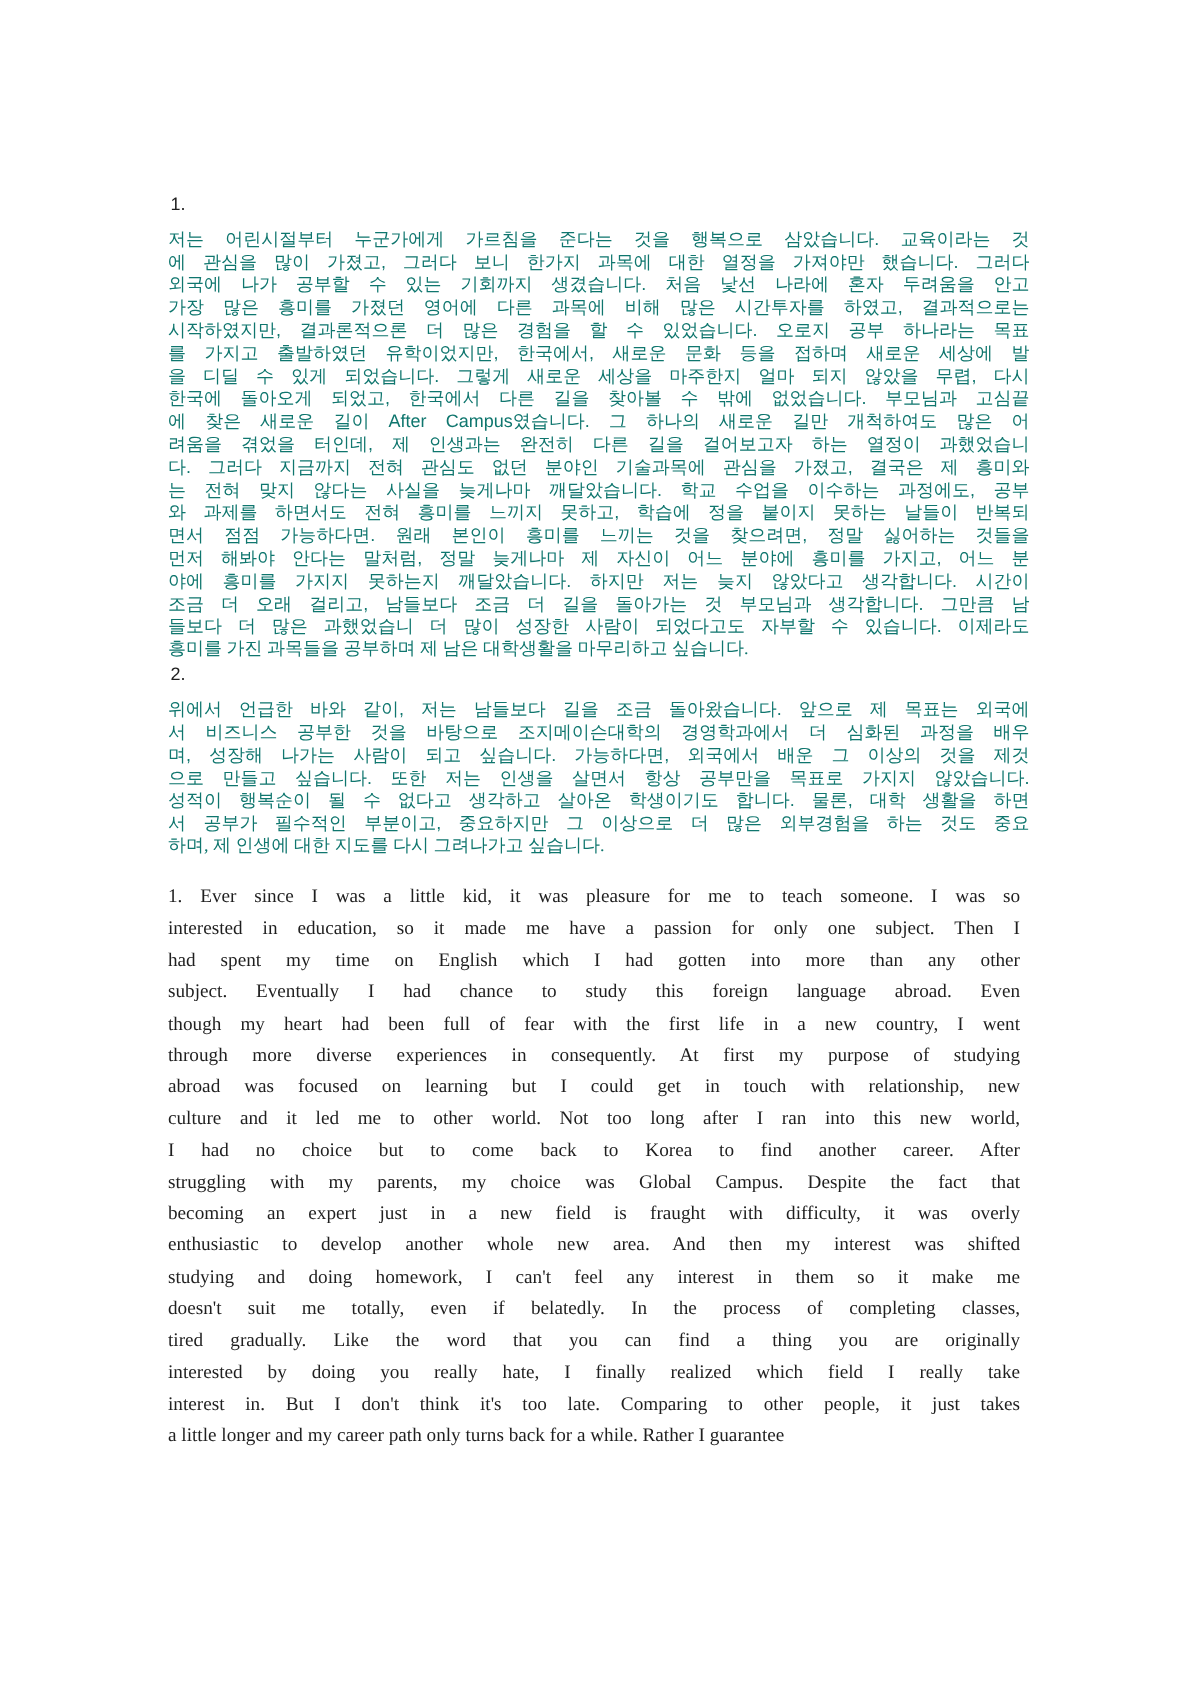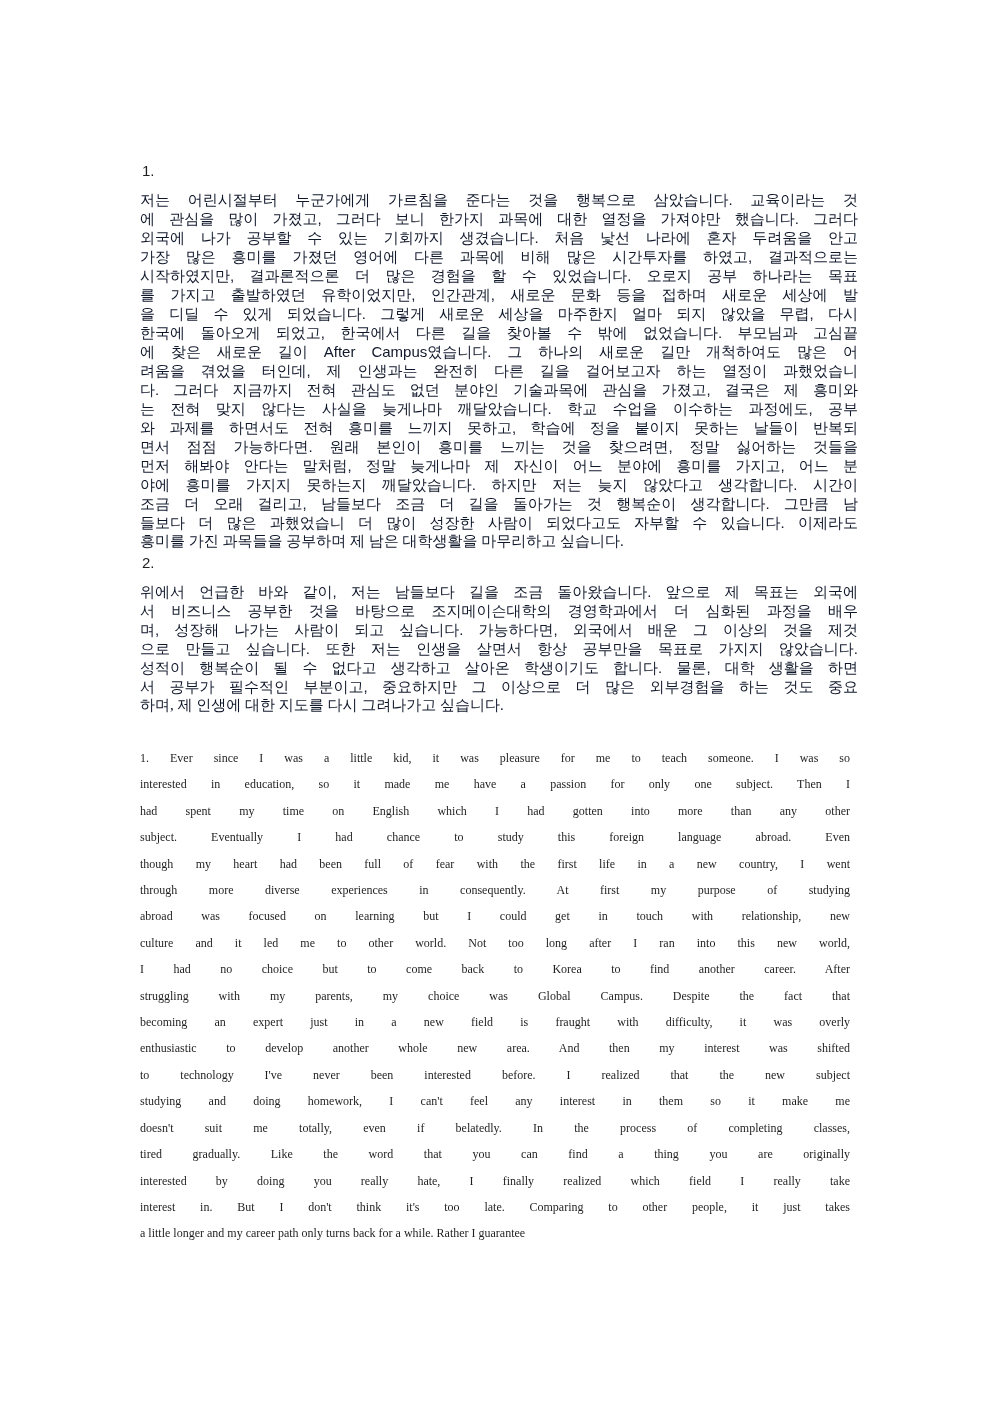--- a/index.html
+++ b/index.html
@@ -43,59 +43,59 @@
     overflow: hidden;
   }
   .para .line:last-child {
     text-align-last: left;
     font-family: Liberation Serif, serif;
   }
   .korean {
     font-family: "Liberation Sans", "DejaVu Sans", sans-serif;
     font-size: 15px;
     line-height: 19px;
-    color: #0f172a;
+    color: #0f766e;
   }
   .para-korean-2 {
     margin-bottom: 0;
   }
   .english {
     font-family: "Liberation Serif", "DejaVu Serif", serif;
-    font-size: 12px;
+    font-size: 16px;
     line-height: 26.4px;
-    margin-top: 30px;
+    margin-top: 20px;
     padding-right: 8px;
     color: #1f1f1f;
   }
 </style>
 </head>
 <body>
 
 <div class="page">
 
   <section class="section">
     <div class="heading">1.</div>
     <div class="para korean">
         <div class="line">저는 어린시절부터 누군가에게 가르침을 준다는 것을 행복으로 삼았습니다. 교육이라는 것</div>
         <div class="line">에 관심을 많이 가졌고, 그러다 보니 한가지 과목에 대한 열정을 가져야만 했습니다. 그러다</div>
         <div class="line">외국에 나가 공부할 수 있는 기회까지 생겼습니다. 처음 낯선 나라에 혼자 두려움을 안고</div>
         <div class="line">가장 많은 흥미를 가졌던 영어에 다른 과목에 비해 많은 시간투자를 하였고, 결과적으로는</div>
         <div class="line">시작하였지만, 결과론적으론 더 많은 경험을 할 수 있었습니다. 오로지 공부 하나라는 목표</div>
-        <div class="line">를 가지고 출발하였던 유학이었지만, 인간관계, 새로운 문화 등을 접하며 새로운 세상에 발</div>
+        <div class="line">를 가지고 출발하였던 유학이었지만, 한국에서, 새로운 문화 등을 접하며 새로운 세상에 발</div>
         <div class="line">을 디딜 수 있게 되었습니다. 그렇게 새로운 세상을 마주한지 얼마 되지 않았을 무렵, 다시</div>
         <div class="line">한국에 돌아오게 되었고, 한국에서 다른 길을 찾아볼 수 밖에 없었습니다. 부모님과 고심끝</div>
         <div class="line">에 찾은 새로운 길이 After Campus였습니다. 그 하나의 새로운 길만 개척하여도 많은 어</div>
         <div class="line">려움을 겪었을 터인데, 제 인생과는 완전히 다른 길을 걸어보고자 하는 열정이 과했었습니</div>
         <div class="line">다. 그러다 지금까지 전혀 관심도 없던 분야인 기술과목에 관심을 가졌고, 결국은 제 흥미와</div>
         <div class="line">는 전혀 맞지 않다는 사실을 늦게나마 깨달았습니다. 학교 수업을 이수하는 과정에도, 공부</div>
         <div class="line">와 과제를 하면서도 전혀 흥미를 느끼지 못하고, 학습에 정을 붙이지 못하는 날들이 반복되</div>
         <div class="line">면서 점점 가능하다면. 원래 본인이 흥미를 느끼는 것을 찾으려면, 정말 싫어하는 것들을</div>
         <div class="line">먼저 해봐야 안다는 말처럼, 정말 늦게나마 제 자신이 어느 분야에 흥미를 가지고, 어느 분</div>
         <div class="line">야에 흥미를 가지지 못하는지 깨달았습니다. 하지만 저는 늦지 않았다고 생각합니다. 시간이</div>
-        <div class="line">조금 더 오래 걸리고, 남들보다 조금 더 길을 돌아가는 것 행복순이 생각합니다. 그만큼 남</div>
+        <div class="line">조금 더 오래 걸리고, 남들보다 조금 더 길을 돌아가는 것 부모님과 생각합니다. 그만큼 남</div>
         <div class="line">들보다 더 많은 과했었습니 더 많이 성장한 사람이 되었다고도 자부할 수 있습니다. 이제라도</div>
         <div class="line">흥미를 가진 과목들을 공부하며 제 남은 대학생활을 마무리하고 싶습니다.</div>
       </div>
   </section>
 
   <section class="section">
     <div class="heading heading-2">2.</div>
     <div class="para korean para-korean-2">
         <div class="line">위에서 언급한 바와 같이, 저는 남들보다 길을 조금 돌아왔습니다. 앞으로 제 목표는 외국에</div>
         <div class="line">서 비즈니스 공부한 것을 바탕으로 조지메이슨대학의 경영학과에서 더 심화된 과정을 배우</div>
@@ -114,21 +114,20 @@
         <div class="line">had spent my time on English which I had gotten into more than any other</div>
         <div class="line">subject. Eventually I had chance to study this foreign language abroad. Even</div>
         <div class="line">though my heart had been full of fear with the first life in a new country, I went</div>
         <div class="line">through more diverse experiences in consequently. At first my purpose of studying</div>
         <div class="line">abroad was focused on learning but I could get in touch with relationship, new</div>
         <div class="line">culture and it led me to other world. Not too long after I ran into this new world,</div>
         <div class="line">I had no choice but to come back to Korea to find another career. After</div>
         <div class="line">struggling with my parents, my choice was Global Campus. Despite the fact that</div>
         <div class="line">becoming an expert just in a new field is fraught with difficulty, it was overly</div>
         <div class="line">enthusiastic to develop another whole new area. And then my interest was shifted</div>
-        <div class="line">to technology I've never been interested before. I realized that the new subject</div>
         <div class="line">studying and doing homework, I can't feel any interest in them so it make me</div>
         <div class="line">doesn't suit me totally, even if belatedly. In the process of completing classes,</div>
         <div class="line">tired gradually. Like the word that you can find a thing you are originally</div>
         <div class="line">interested by doing you really hate, I finally realized which field I really take</div>
         <div class="line">interest in. But I don't think it's too late. Comparing to other people, it just takes</div>
         <div class="line">a little longer and my career path only turns back for a while. Rather I guarantee</div>
       </div>
   </section>
 
 </div>

